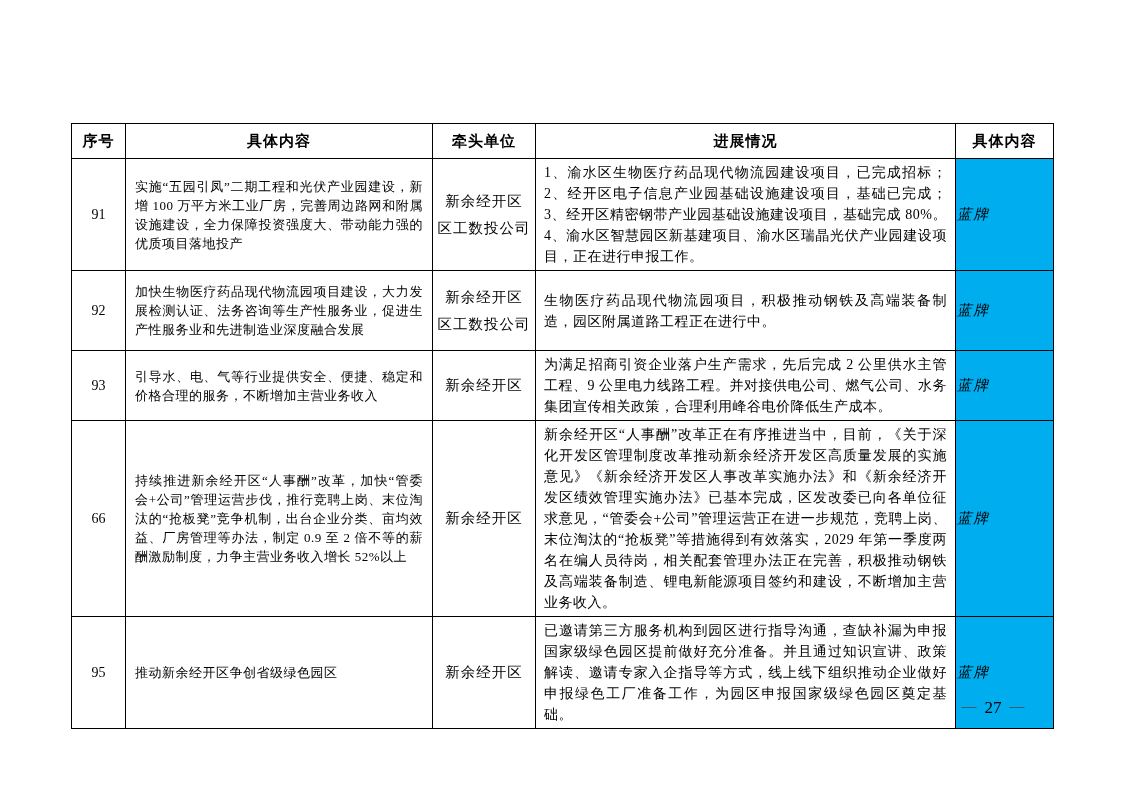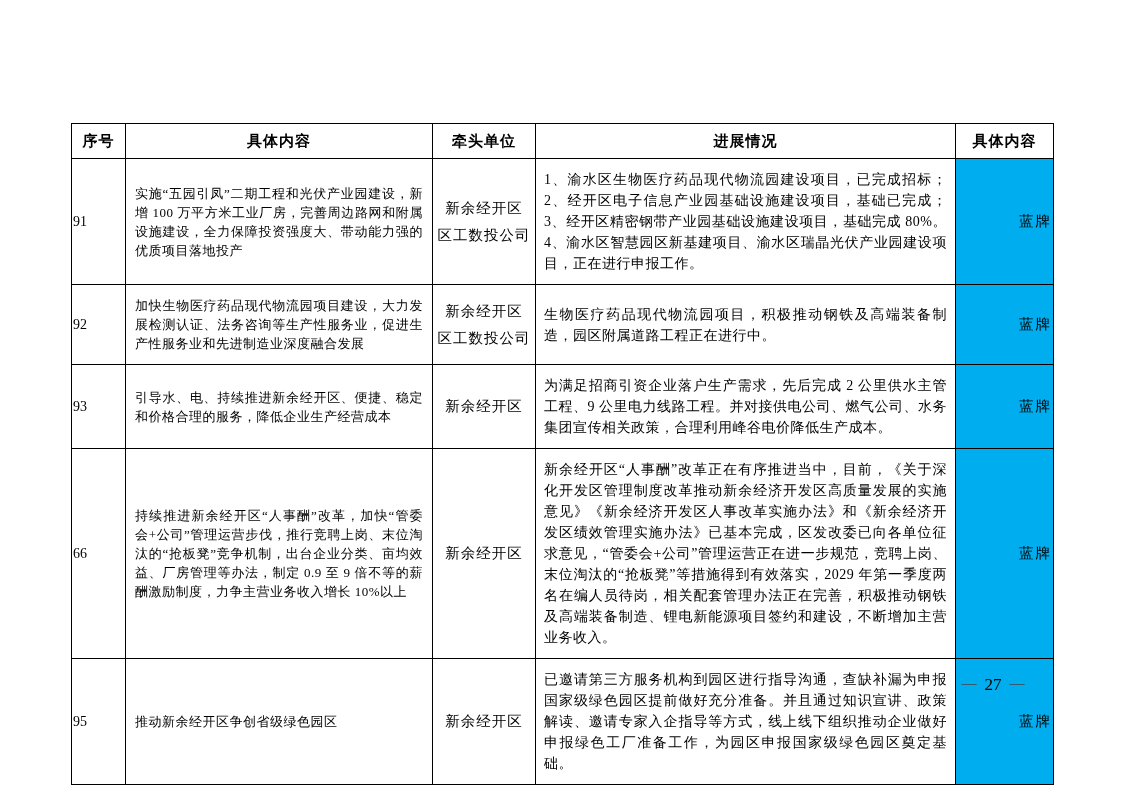--- a/index.html
+++ b/index.html
@@ -40,20 +40,21 @@
     font-family: Liberation Serif, serif;
   }
   tr.r-header { height: 35px; }
   tr.r-91 { height: 110px; }
   tr.r-92 { height: 80px; }
   tr.r-93 { height: 65px; }
   tr.r-94 { height: 170px; }
   tr.r-95 { height: 85px; }
 
   td.c-no {
+    text-align: center;
     font-size: 14px;
     margin-top: 28px;
   }
   td.c-content {
     text-align: justify;
     text-justify: inter-character;
     padding: 1px 9px;
     font-size: 13px;
     line-height: 19px;
     letter-spacing: 0.5px;
@@ -61,35 +62,36 @@
   td.c-unit {
     text-align: center;
     font-size: 14.5px;
     line-height: 27px;
     white-space: pre-line;
     letter-spacing: 1px;
   }
   td.c-progress {
     text-align: justify;
     text-justify: inter-character;
-    padding: 10px 8px;
+    padding: 3px 8px;
     font-size: 14px;
     line-height: 21px;
     letter-spacing: 0.5px;
   }
   td.c-badge {
     background: var(--badge-bg, #00AEEF);
-    text-align: right;
+    text-align: left;
     font-size: 14.5px;
     letter-spacing: 2px;
+    font-style: italic;
   }
   .page-number {
     position: absolute;
     left: 948px;
-    top: 675px;
+    top: 698px;
     width: 90px;
     text-align: center;
     font-size: 17px;
     white-space: nowrap;
   }
   .pn-dash {
     color: #444444;
     margin: 0 8px;
     font-size: 15px;
     position: relative;
@@ -137,30 +139,30 @@
         <td class="c-content">加快生物医疗药品现代物流园项目建设，大力发展检测认证、法务咨询等生产性服务业，促进生产性服务业和先进制造业深度融合发展</td>
         <td class="c-unit">新余经开区
 区工数投公司</td>
         <td class="c-progress">生物医疗药品现代物流园项目，积极推动钢铁及高端装备制造，园区附属道路工程正在进行中。</td>
         <td class="c-badge">
           <span>蓝牌</span>
         </td>
       </tr>
       <tr class="r-93">
         <td class="c-no">93</td>
-        <td class="c-content">引导水、电、持续推进新余经开区、便捷、稳定和价格合理的服务，降低企业生产经营成本</td>
+        <td class="c-content">引导水、电、气等行业提供安全、便捷、稳定和价格合理的服务，不断增加主营业务收入</td>
         <td class="c-unit">新余经开区</td>
         <td class="c-progress">为满足招商引资企业落户生产需求，先后完成 2 公里供水主管工程、9 公里电力线路工程。并对接供电公司、燃气公司、水务集团宣传相关政策，合理利用峰谷电价降低生产成本。</td>
         <td class="c-badge">
           <span>蓝牌</span>
         </td>
       </tr>
       <tr class="r-94">
         <td class="c-no">66</td>
-        <td class="c-content">持续推进新余经开区“人事酬”改革，加快“管委会+公司”管理运营步伐，推行竞聘上岗、末位淘汰的“抢板凳”竞争机制，出台企业分类、亩均效益、厂房管理等办法，制定 0.9 至 9 倍不等的薪酬激励制度，力争主营业务收入增长 10%以上</td>
+        <td class="c-content">持续推进新余经开区“人事酬”改革，加快“管委会+公司”管理运营步伐，推行竞聘上岗、末位淘汰的“抢板凳”竞争机制，出台企业分类、亩均效益、厂房管理等办法，制定 0.9 至 2 倍不等的薪酬激励制度，力争主营业务收入增长 52%以上</td>
         <td class="c-unit">新余经开区</td>
         <td class="c-progress">新余经开区“人事酬”改革正在有序推进当中，目前，《关于深化开发区管理制度改革推动新余经济开发区高质量发展的实施意见》《新余经济开发区人事改革实施办法》和《新余经济开发区绩效管理实施办法》已基本完成，区发改委已向各单位征求意见，“管委会+公司”管理运营正在进一步规范，竞聘上岗、末位淘汰的“抢板凳”等措施得到有效落实，2029 年第一季度两名在编人员待岗，相关配套管理办法正在完善，积极推动钢铁及高端装备制造、锂电新能源项目签约和建设，不断增加主营业务收入。</td>
         <td class="c-badge">
           <span>蓝牌</span>
         </td>
       </tr>
       <tr class="r-95">
         <td class="c-no">95</td>
         <td class="c-content">推动新余经开区争创省级绿色园区</td>
         <td class="c-unit">新余经开区</td>

